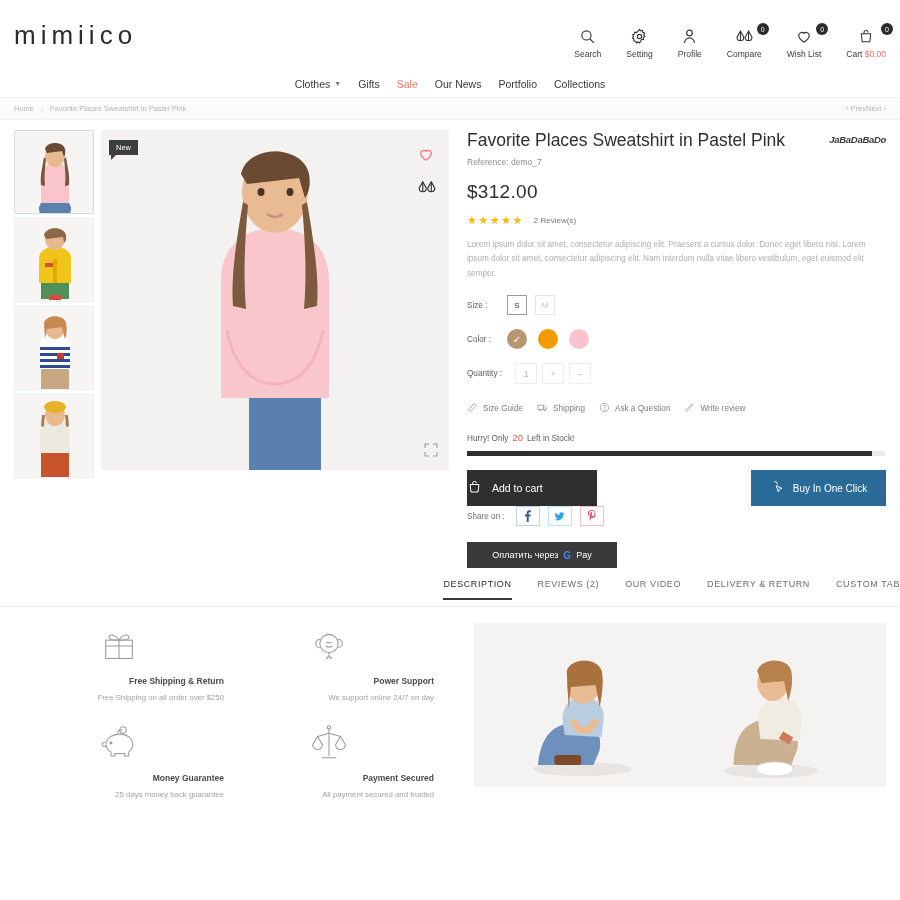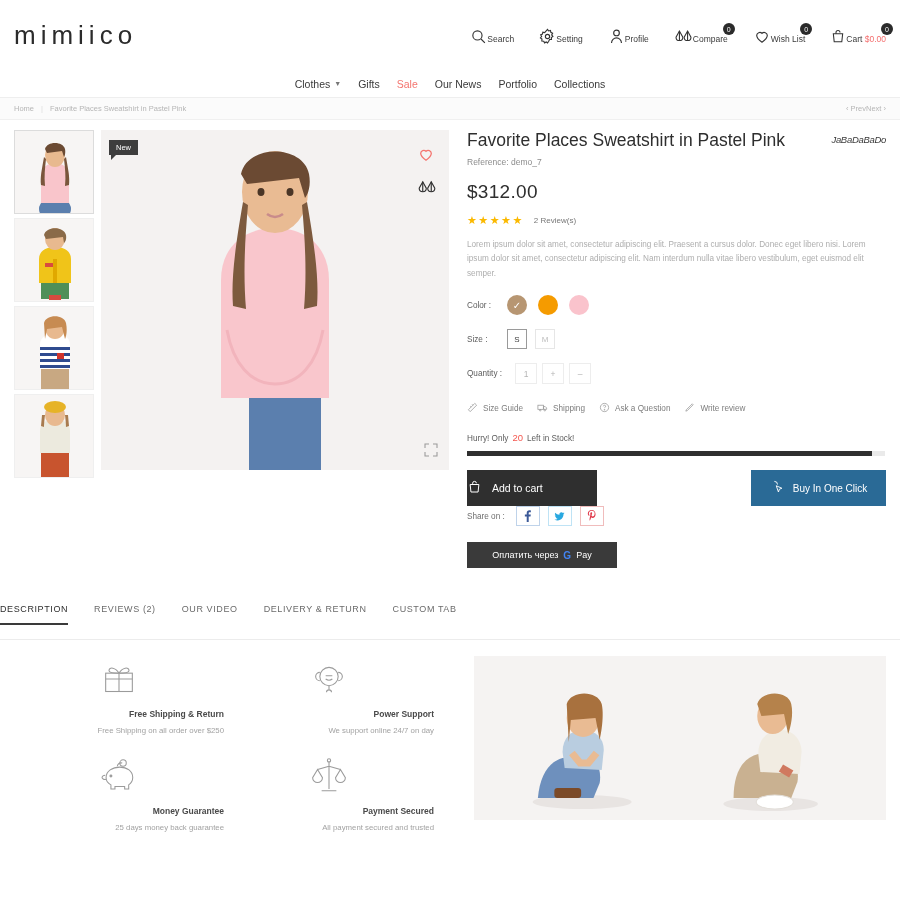--- a/index.html
+++ b/index.html
@@ -28,21 +28,21 @@
     height: 70px; background: #fff; position: relative;
     display: flex; align-items: center; padding: 0 14px;
   }
   .logo {
     font-size: 26px; letter-spacing: 5px; color: #2b2b2b; font-weight: 400;
   }
   .head-tools {
     position: absolute; right: 14px; top: 28px;
     display: flex; align-items: flex-start; gap: 25px;
   }
-  .tool { display: flex; flex-direction: row; align-items: center; position: relative; cursor: pointer; }
+  .tool { display: flex; flex-direction: column; align-items: center; position: relative; cursor: pointer; }
   .tool svg { display: block; }
   .tool-label { font-size: 8.5px; color: #3a3a3a; margin-top: 4px; white-space: nowrap; }
   .tool-label .amt { color: #f46e6e; }
   .badge {
     position: absolute; top: -5px; right: -7px;
     width: 12px; height: 12px; border-radius: 50%;
     background: #2b2b2b; color: #fff; font-size: 7px;
     display: flex; align-items: center; justify-content: center;
   }
 
@@ -96,21 +96,21 @@
   .expand-icon { position: absolute; right: 10px; bottom: 8px; cursor: pointer; }
 
   
   .photo { position: absolute; inset: 0; }
 
   
   .info { flex: 1; padding-left: 18px; position: relative; }
   .title-row { display: flex; align-items: flex-start; }
   .p-title { font-size: 17.5px; font-weight: 400; color: #2e2e2e; line-height: 1.2; }
   .brand-logo {
-    margin-left: auto; font-size: 9.5px; font-weight: normal; font-style: italic;
+    margin-left: auto; font-size: 9.5px; font-weight: bold; font-style: italic;
     color: #3a3a3a; letter-spacing: -.3px; padding-top: 4px;
   }
   .reference { font-size: 8.5px; color: #8c8c8c; margin-top: 6px; }
   .price { font-size: 19px; color: #2e2e2e; margin-top: 14px; letter-spacing: .3px; }
   .rating-row { display: flex; align-items: center; gap: 10px; margin-top: 11px; }
   .stars { color: #fbb900; font-size: 11px; letter-spacing: 1.5px; }
   .review-count { font-size: 8px; color: #777; }
   .desc { font-size: 8.2px; color: #aeaeae; line-height: 1.75; margin-top: 11px; max-width: 418px; }
 
   .attr-row { display: flex; align-items: center; margin-top: 14px; }
@@ -161,22 +161,22 @@
   .sbtn.pn { border-color: #f0bcbc; color: #e0394a; }
 
   .gpay {
     margin-top: 16px; width: 150px; height: 26px; background: #3a3a3a;
     display: flex; align-items: center; justify-content: center; gap: 5px;
     color: #fff; font-size: 9px; cursor: pointer;
   }
   .g-letter { font-weight: bold; font-size: 10px; }
 
   
-  .tabs-wrap { margin-top: 36px; border-bottom: 1px solid #ececec; display: flex;
-               justify-content: flex-start; gap: 26px; padding-bottom: 14px; }
+  .tabs-wrap { margin-top: 11px; border-bottom: 1px solid #ececec; display: flex;
+               justify-content: flex-end; gap: 26px; padding-bottom: 6px; }
   .tab { font-size: 9px; color: #6b6b6b; letter-spacing: .6px; padding-bottom: 9px;
          cursor: pointer; border-bottom: 2px solid transparent; }
   .tab.active { color: #2e2e2e; border-bottom-color: #3a3a3a; }
 
   
   .bottom { display: flex; padding: 16px 14px 0 14px; gap: 40px; }
   .features { width: 420px; display: grid; grid-template-columns: 1fr 1fr; row-gap: 18px; }
   .feature { text-align: right; }
   .feature .ficon { height: 46px; display: flex; align-items: center; justify-content: center; }
   .feature .ftitle { font-size: 8.5px; font-weight: bold; color: #4a4a4a; margin-top: 7px; }
@@ -397,32 +397,32 @@
       <div class="price">$312.00</div>
 
       <div class="rating-row">
         <span class="stars">★★★★★</span>
         <span class="review-count">2 Review(s)</span>
       </div>
 
       <div class="desc">Lorem ipsum dolor sit amet, consectetur adipiscing elit. Praesent a cursus dolor. Donec eget libero nisi. Lorem ipsum dolor sit amet, consectetur adipiscing elit. Nam interdum nulla vitae libero vestibulum, eget euismod elit semper.</div>
 
       <div class="attr-row">
+        <span class="attr-label">Size :</span>
+        <span class="size-box sel">S</span>
+        <span class="size-box">M</span>
+      </div>
+
+      <div class="attr-row">
         <span class="attr-label">Color :</span>
         <span class="swatch" id="sw0" style="background: rgb(183, 150, 114);">
             <span class="chk">✓</span>
           </span>
         <span class="swatch" id="sw1" style="background: rgb(245, 155, 0);"></span>
         <span class="swatch" id="sw2" style="background: rgb(250, 195, 204);"></span>
-      </div>
-
-      <div class="attr-row">
-        <span class="attr-label">Size :</span>
-        <span class="size-box sel">S</span>
-        <span class="size-box">M</span>
       </div>
 
       <div class="attr-row">
         <span class="attr-label" style="width:48px">Quantity :</span>
         <span class="qty-box">1</span>
         <span class="qty-box">+</span>
         <span class="qty-box">–</span>
       </div>
 
       <div class="link-row">

